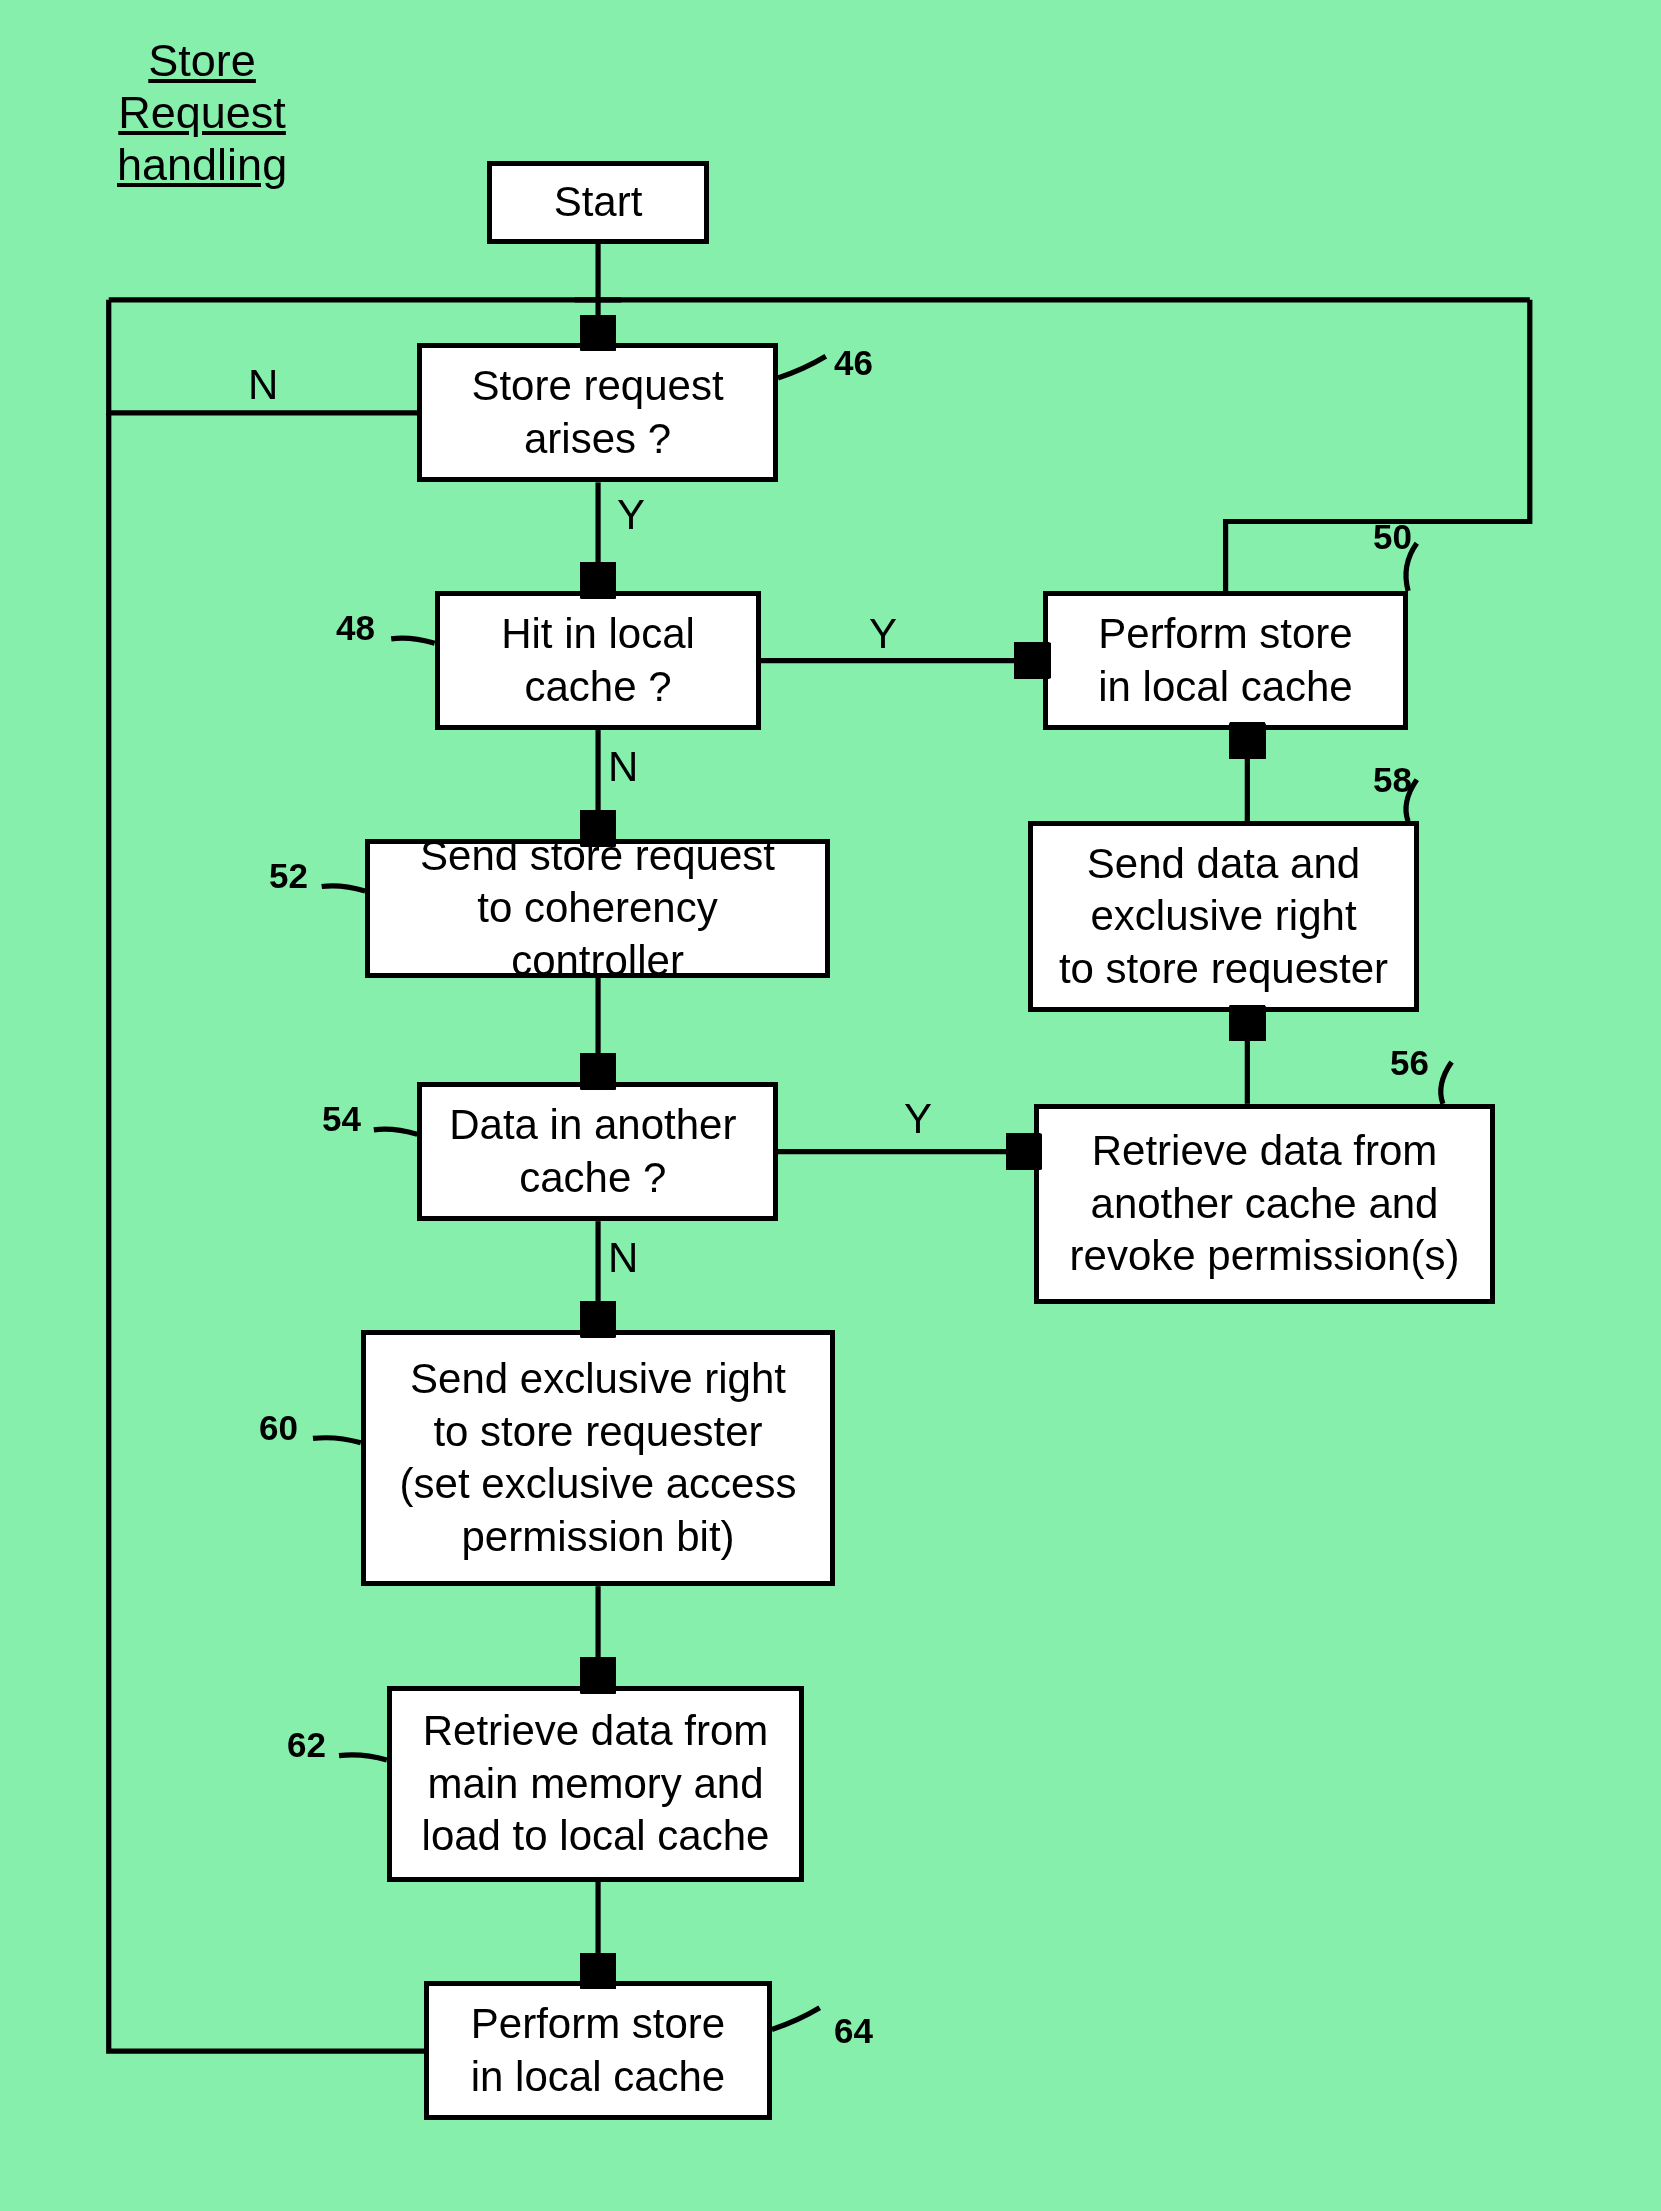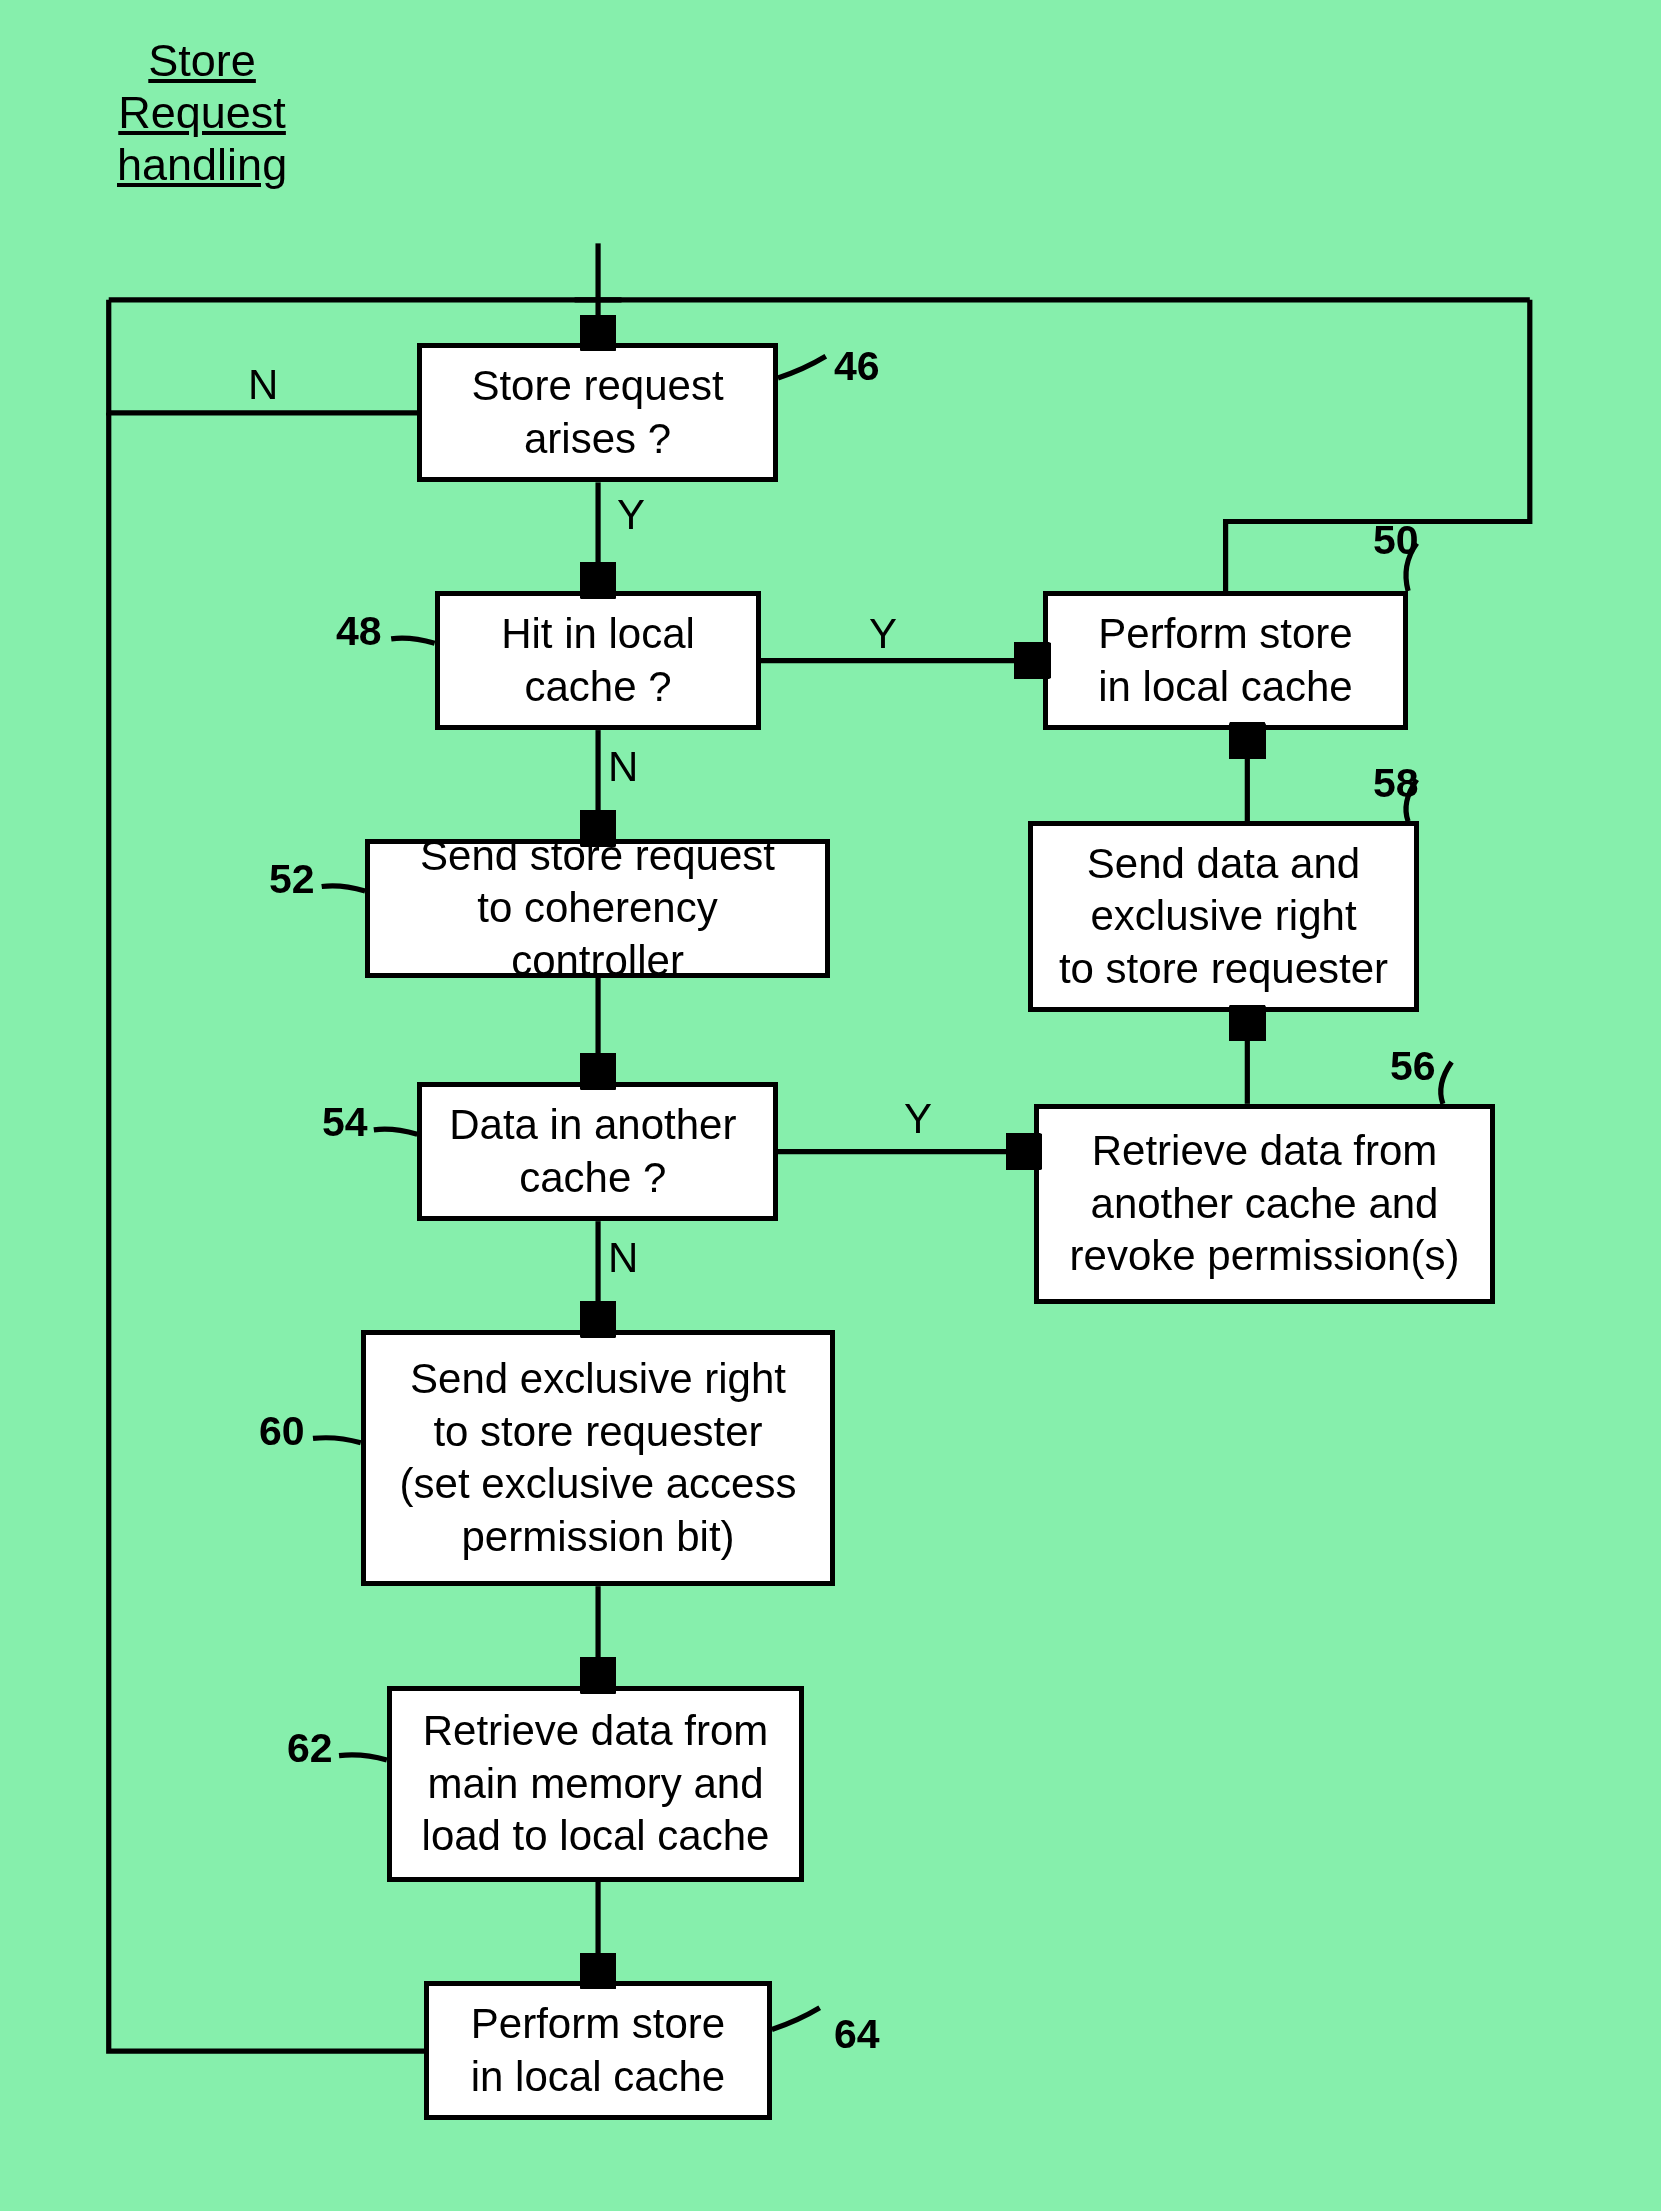--- a/index.html
+++ b/index.html
@@ -30,21 +30,21 @@
     align-items: center;
     justify-content: center;
     text-align: center;
     font-size: 42px;
     line-height: 1.25;
     padding: 8.7px 17.4px;
     background: #fff;
   }
   .ref {
     position: absolute;
-    font-size: 41px;
+    font-size: 35px;
     font-weight: bold;
   }
   .edge-label {
     position: absolute;
     font-size: 42px;
   }
   svg.arrows {
     position: absolute;
     left: 0;
     top: 0;
@@ -65,20 +65,23 @@
 </style>
 </head>
 <body>
 
 <div class="canvas">
 
   <div class="title" style="left:117px; top:35px;"><span>Store</span>
 <span>Request</span>
 <span>handling</span></div>
 
+  <div class="box" style="left:487px; top:161px; width:222px; height:83px;">
+      <span style="white-space:pre-line">Start</span>
+    </div>
 
   <div class="box" style="left:417px; top:343px; width:361px; height:139px;">
       <span style="white-space:pre-line">Store request
 arises ?</span>
     </div>
 
   <div class="box" style="left:435px; top:591px; width:326px; height:139px;">
       <span style="white-space:pre-line">Hit in local
 cache ?</span>
     </div>

